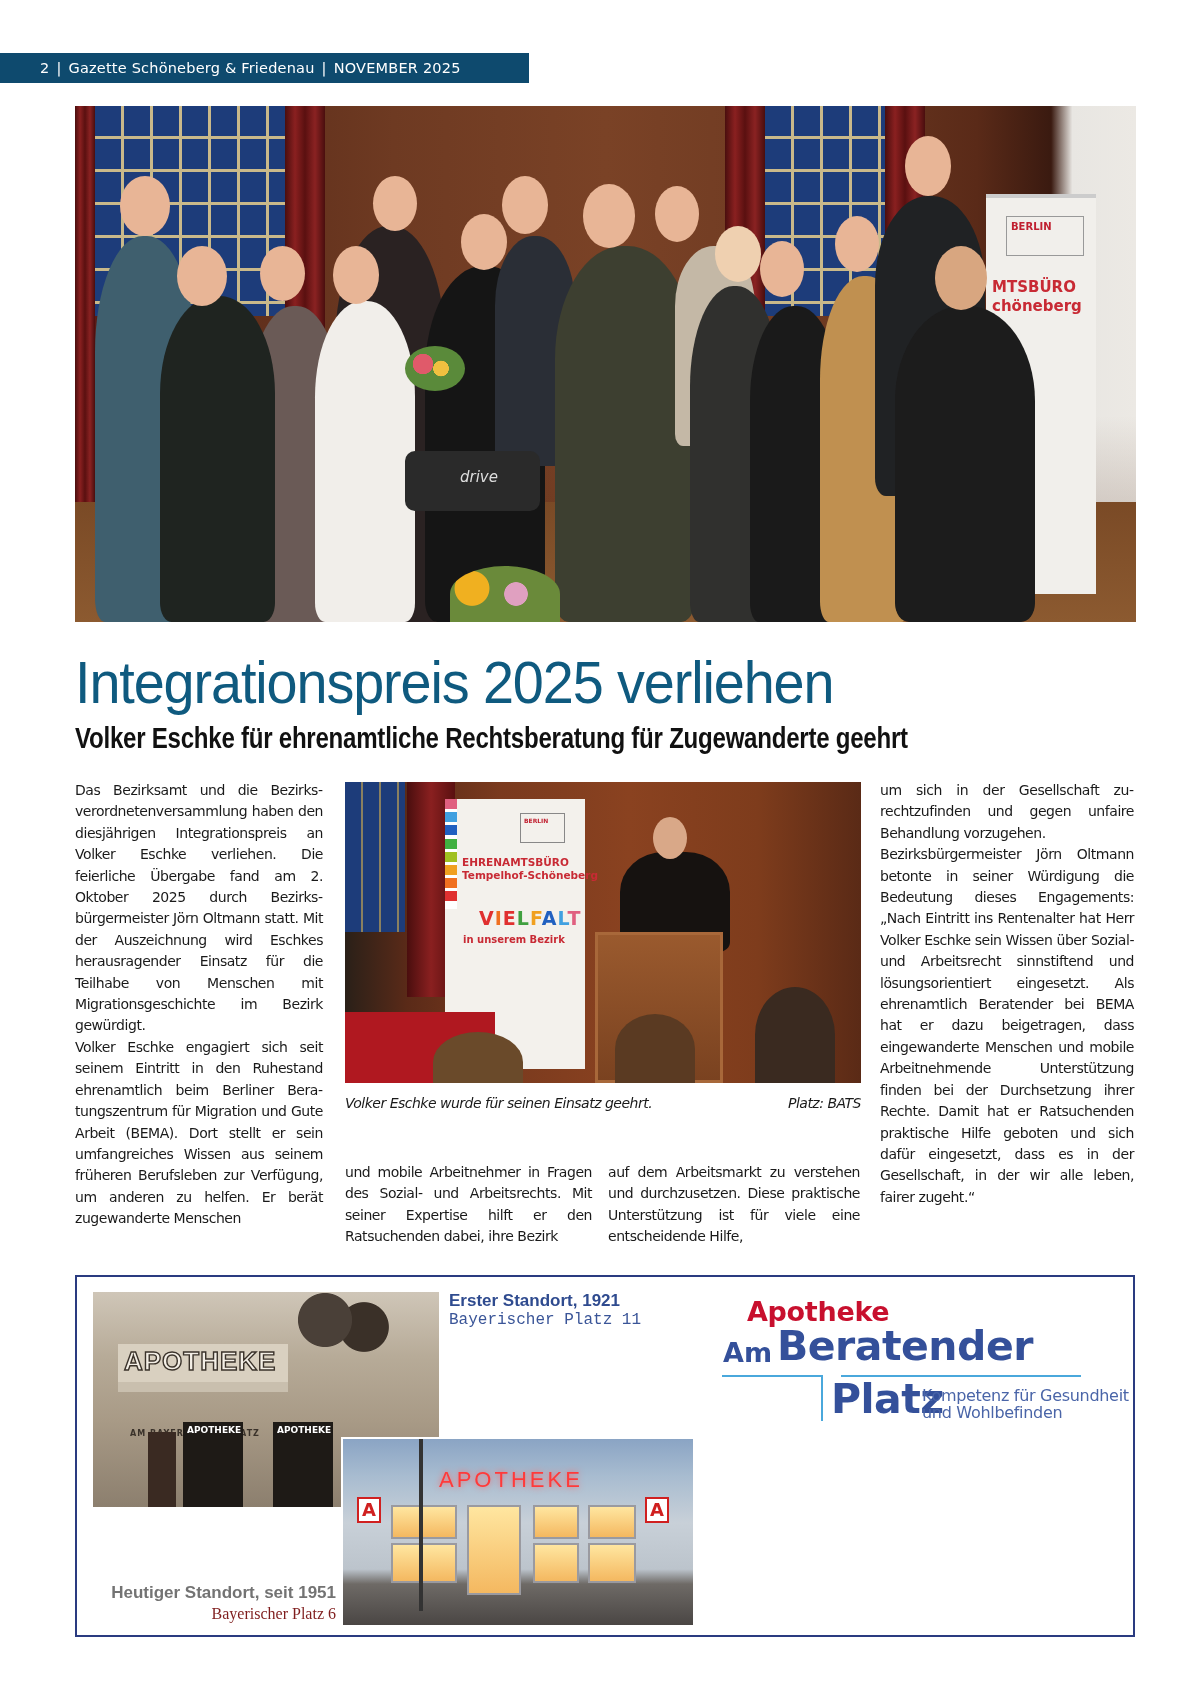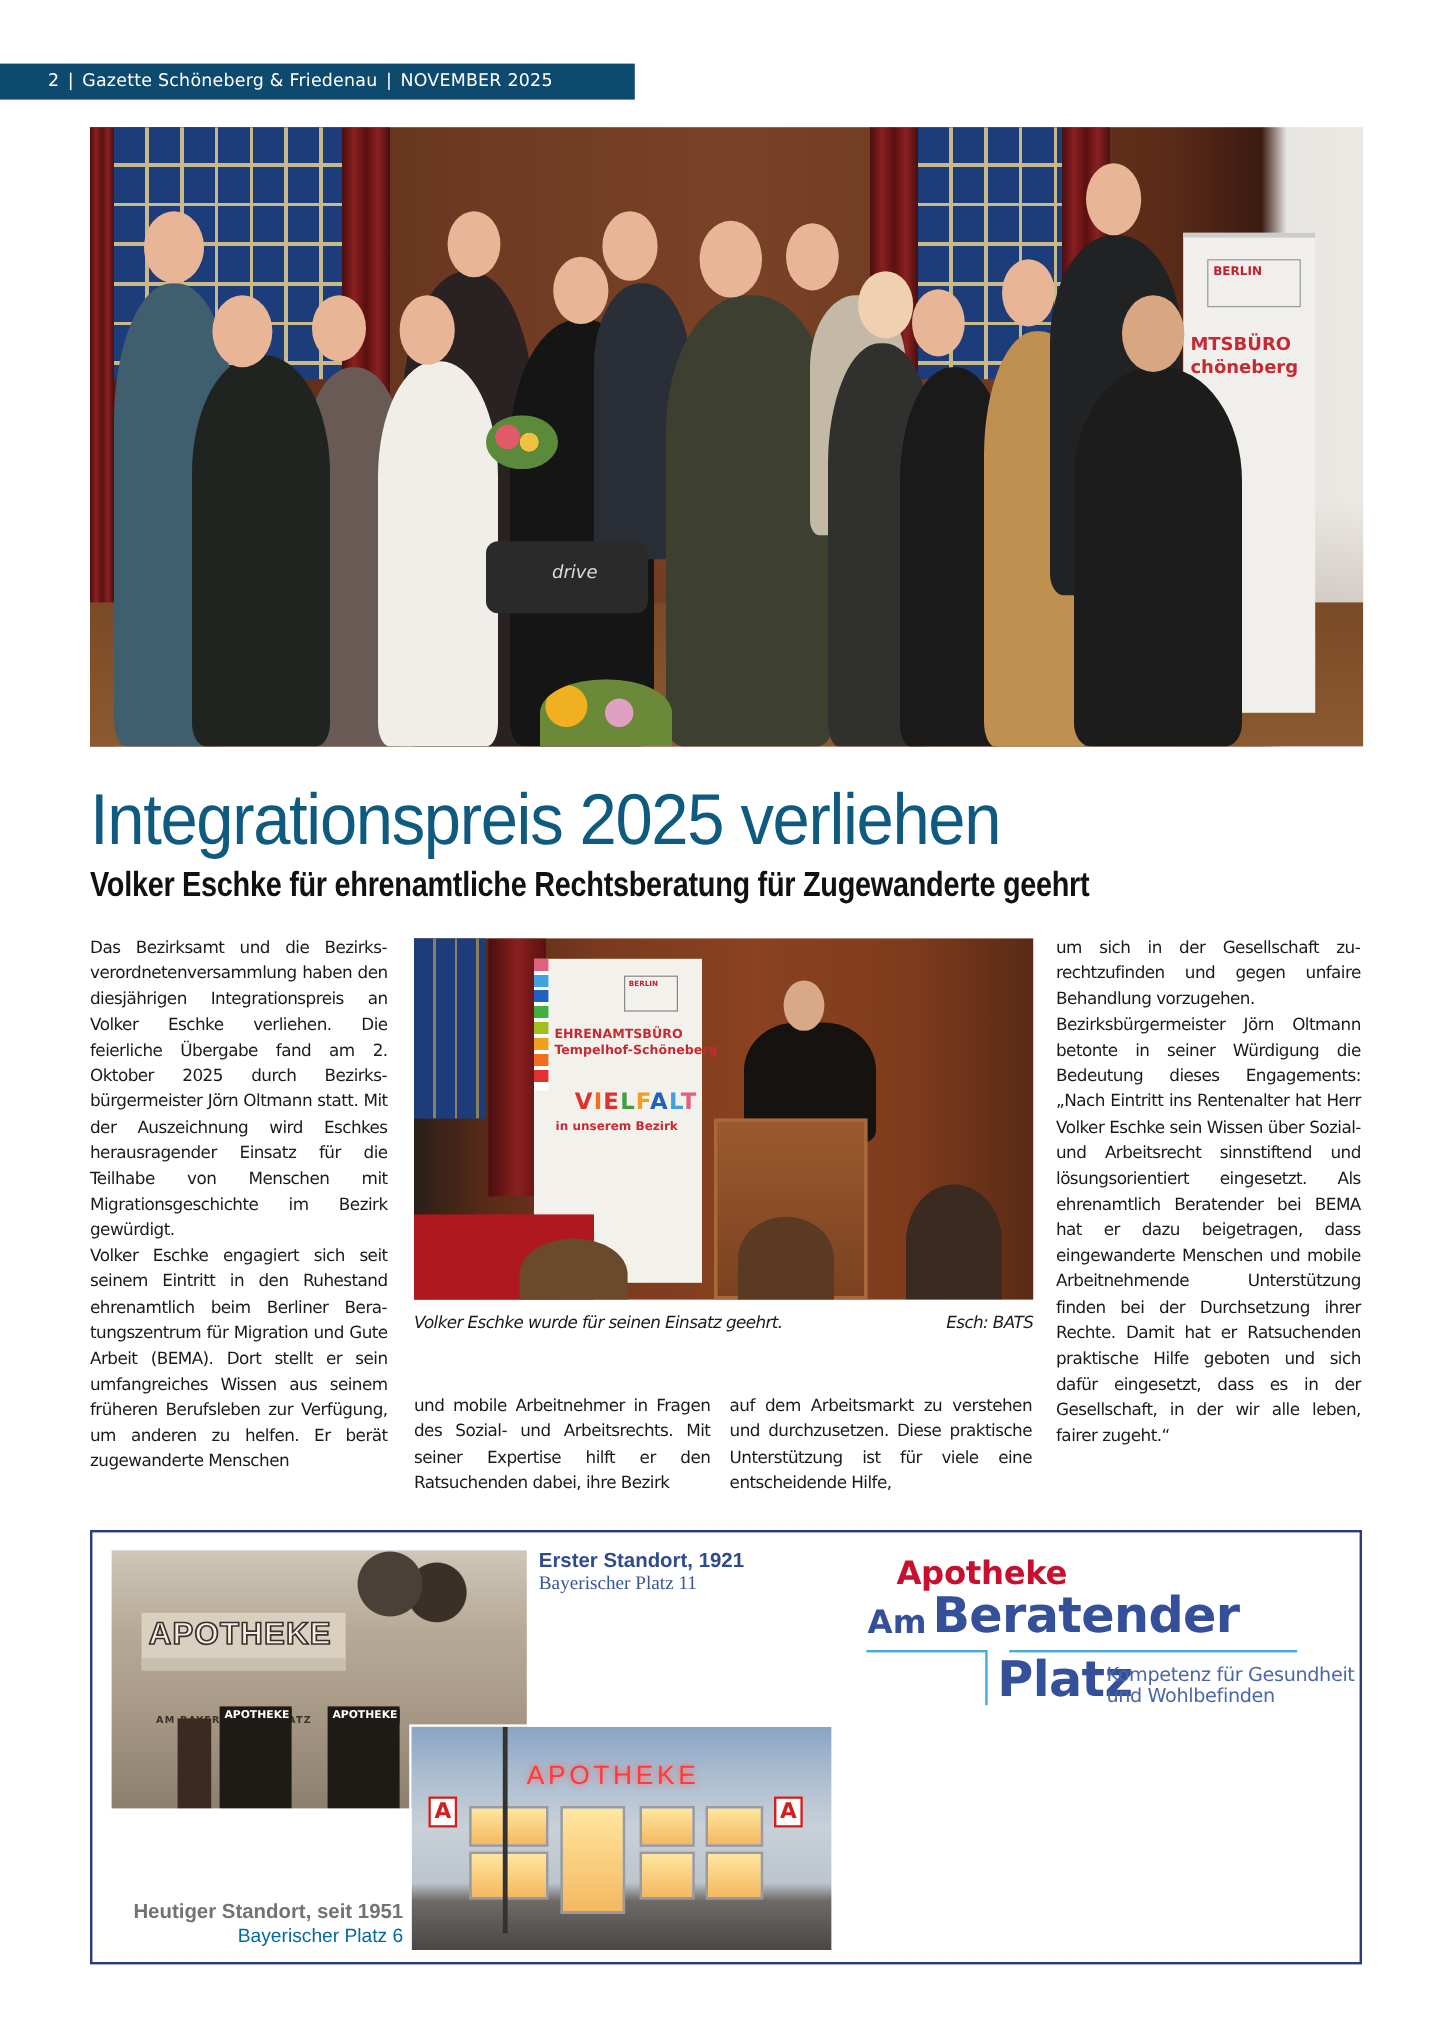--- a/index.html
+++ b/index.html
@@ -98,31 +98,31 @@
     position: absolute; left: 16px; top: 15px; width: 346px; height: 215px; overflow: hidden;
     background: linear-gradient(180deg, #cfc6b8 0%, #b7ab98 30%, #a89a86 60%, #8c7f6e 100%);
   }
   .ad-photo-old .sign { position: absolute; left: 25px; top: 52px; width: 170px; height: 48px; background: #d9d0c0; border-bottom: 10px solid #c9bfae; }
   .ad-photo-old .sign span { position: absolute; left: 6px; top: 2px; font-family: "Liberation Sans", sans-serif; font-size: 26px; font-weight: bold; color: #f4efe6; -webkit-text-stroke: 1.4px #3a322a; letter-spacing: 1px; }
   .ad-photo-old .sub { position: absolute; left: 12px; top: 85px; font-size: 8px; color: #3a322a; letter-spacing: 1px; font-weight: bold; }
   .ad-photo-old .win { position: absolute; background: #1e1a16; }
   .ad-photo-old .wlabel { position: absolute; font-size: 9px; font-weight: bold; color: #fff; background: #1e1a16; padding: 1px 2px; }
   .ad-photo-old .tree { position: absolute; left: 180px; top: 0; width: 130px; height: 70px; background: radial-gradient(circle at 40% 40%, #4a4038 0 30%, transparent 31%), radial-gradient(circle at 70% 50%, #3a3028 0 25%, transparent 26%); }
   .ad-first-title { position: absolute; left: 372px; top: 14px; font-family: "Liberation Sans", sans-serif; font-size: 17px; font-weight: bold; color: #2f4b8f; white-space: nowrap; }
-  .ad-first-addr { position: absolute; left: 372px; top: 34px; font-family: Liberation Serif, serif; font-size: 16px; color: #3a5598; white-space: nowrap; }
+  .ad-first-addr { position: absolute; left: 372px; top: 34px; font-family: Liberation Mono, monospace; font-size: 16px; color: #3a5598; white-space: nowrap; }
   .ad-photo-new {
     position: absolute; left: 264px; top: 160px; width: 354px; height: 190px; overflow: hidden;
     background: linear-gradient(180deg, #8aa4c4 0%, #a8bcd0 20%, #c8d0d8 45%, #bcc4cc 70%, #6e6a66 78%, #4a4644 100%);
     border: 2px solid #fff;
   }
   .ad-photo-new .neon { position: absolute; left: 96px; top: 28px; font-family: "Liberation Sans", sans-serif; font-size: 22px; color: #ff3a3a; letter-spacing: 3px; text-shadow: 0 0 6px #ff6060; }
   .ad-photo-new .shop { position: absolute; background: linear-gradient(180deg, #ffe6a0, #f4b860); border: 2px solid #9a9aa0; }
   .ad-photo-new .apo { position: absolute; width: 24px; height: 26px; background: #fff; border: 2px solid #d02020; color: #d02020; font-weight: bold; font-size: 18px; text-align: center; line-height: 22px; }
   .ad-today-title { position: absolute; left: 12px; top: 306px; font-family: "Liberation Sans", sans-serif; font-size: 17px; font-weight: bold; color: #737373; white-space: nowrap; width: 247px; text-align: right; }
-  .ad-today-addr { position: absolute; left: 12px; top: 328px; font-family: Liberation Sans, sans-serif; font-size: 16px; color: #0369a1; white-space: nowrap; width: 247px; text-align: right; }
+  .ad-today-addr { position: absolute; left: 12px; top: 328px; font-family: Liberation Serif, serif; font-size: 16px; color: #7f1d1d; white-space: nowrap; width: 247px; text-align: right; }
 
   .logo-apotheke { position: absolute; left: 670px; top: 19px; font-family: "DejaVu Sans", sans-serif; font-size: 27px; font-weight: bold; color: #c8102e; letter-spacing: -0.3px; }
   .logo-am { position: absolute; left: 646px; top: 60px; font-family: "DejaVu Sans", sans-serif; font-size: 27px; font-weight: bold; color: #34509a; }
   .logo-bay { position: absolute; left: 700px; top: 45px; font-family: "DejaVu Sans", sans-serif; font-size: 41px; font-weight: bold; color: #34509a; letter-spacing: -0.5px; }
   .logo-line-h1 { position: absolute; left: 645px; top: 98px; width: 100px; height: 2px; background: #4aa8dc; }
   .logo-line-h2 { position: absolute; left: 764px; top: 98px; width: 240px; height: 2px; background: #4aa8dc; }
   .logo-line-v { position: absolute; left: 744px; top: 98px; width: 2px; height: 46px; background: #4aa8dc; }
   .logo-platz { position: absolute; left: 754px; top: 98px; font-family: "DejaVu Sans", sans-serif; font-size: 41px; font-weight: bold; color: #34509a; letter-spacing: -0.5px; }
   .logo-tag { position: absolute; left: 845px; top: 110px; font-family: "DejaVu Sans", sans-serif; font-size: 16px; color: #4a65a8; line-height: 17px; white-space: nowrap; letter-spacing: -0.3px; }
 
@@ -211,21 +211,21 @@
   <div class="p2-man"></div>
   <div class="p2-head"></div>
   <div class="p2-podium"></div>
   <div class="p2-audience" style="left:88px;top:250px;width:90px;height:60px;background:#6a4a2a;"></div>
   <div class="p2-audience" style="left:270px;top:232px;width:80px;height:70px;background:#5a3a22;"></div>
   <div class="p2-audience" style="left:410px;top:205px;width:80px;height:96px;background:#3a2a20;"></div>
 </div>
 
 <div class="caption">
   <span>Volker Eschke wurde für seinen Einsatz geehrt.</span>
-  <span>Esch: BATS</span>
+  <span>Platz: BATS</span>
 </div>
 
 <div class="col col-2">
   <p>und mobile Arbeitnehmer in Fra­gen des Sozial- und Arbeitsrechts. Mit seiner Expertise hilft er den Ratsuchenden dabei, ihre Bezirk</p>
 </div>
 <div class="col col-3">
   <p>auf dem Arbeitsmarkt zu verste­hen und durchzusetzen. Diese praktische Unterstützung ist für viele eine entscheidende Hilfe,</p>
 </div>
 
 <div class="col col-4">

